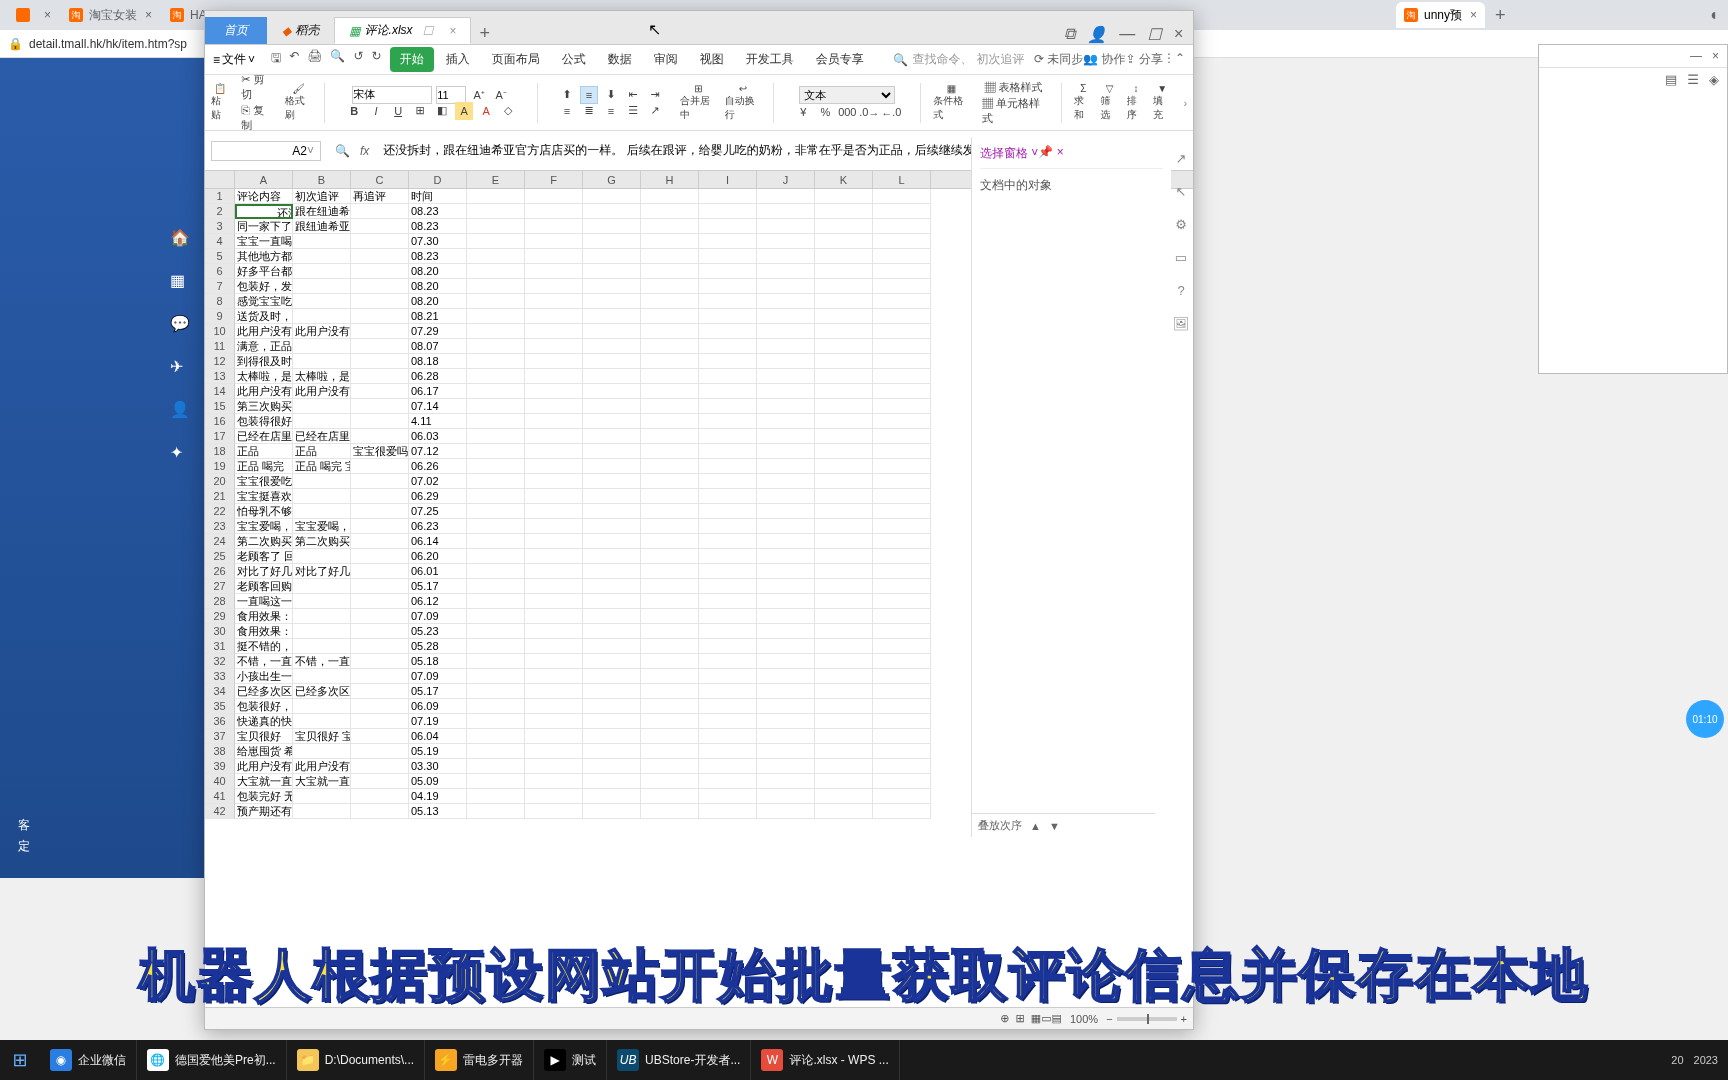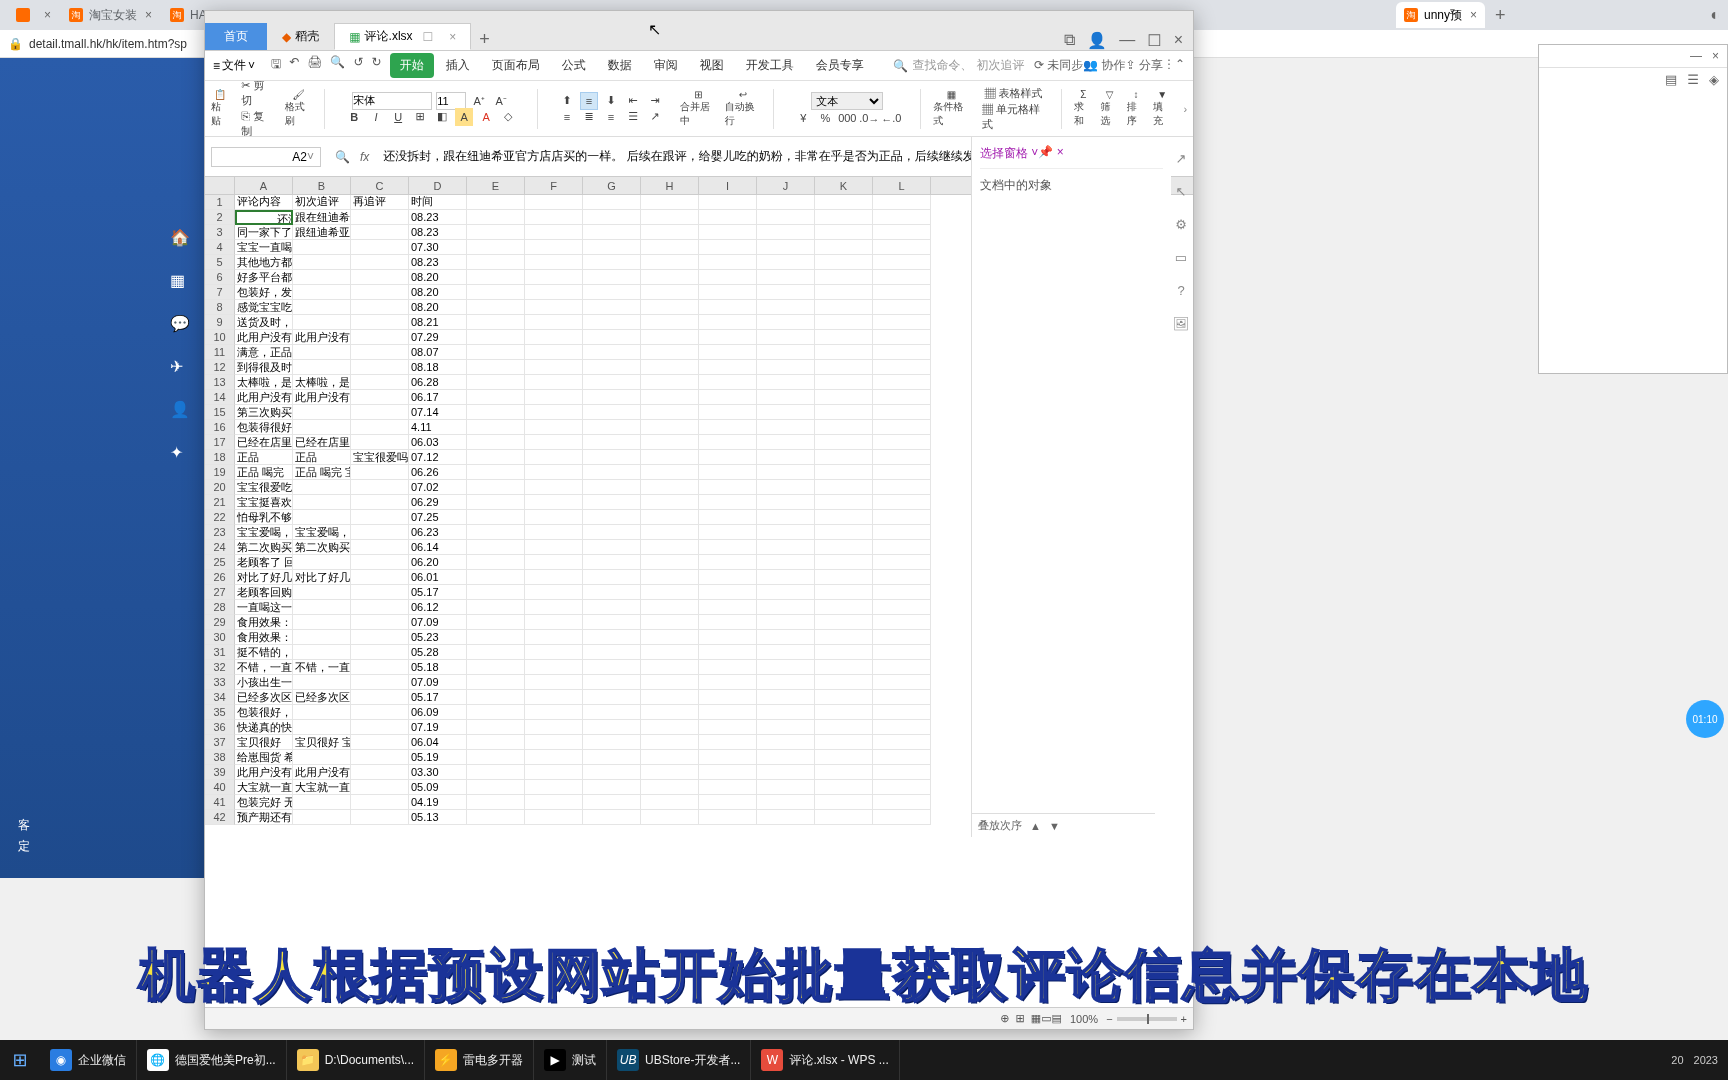--- a/index.html
+++ b/index.html
@@ -16,21 +16,21 @@
 .browser-controls { margin-left: auto; display: flex; align-items: center; gap: 8px; padding-right: 8px; color: #666; }
 
 
 .address-bar { display: flex; align-items: center; background: #fff; height: 28px; padding: 0 8px; font-size: 12px; color: #333; border-bottom: 1px solid #ddd; }
 .address-bar .lock { margin-right: 6px; color: #666; }
 
 
 .wps-window { position: absolute; top: 10px; left: 204px; width: 990px; height: 1020px; background: #fff; box-shadow: 0 4px 20px rgba(0,0,0,.3); border: 1px solid #bbb; }
 
 
-.wps-tabs { display: flex; background: #e8e8e8; height: 40px; border-bottom: 1px solid #ccc; align-items: flex-end; }
+.wps-tabs { display: flex; background: #e8e8e8; height: 34px; border-bottom: 1px solid #ccc; align-items: flex-end; font-style: italic; }
 .wps-tab { padding: 4px 14px; font-size: 12px; display: flex; align-items: center; gap: 4px; border: 1px solid transparent; cursor: pointer; }
 .wps-tab.active { background: #fff; border: 1px solid #ccc; border-bottom-color: #fff; }
 .wps-tab.home { background: #4a90e2; color: #fff; padding: 4px 18px; }
 .wps-tab .close { margin-left: 6px; color: #999; }
 .wps-star { color: #aaa; margin: 0 6px; }
 .wps-window-controls { margin-left: auto; display: flex; gap: 12px; padding: 0 10px; color: #666; }
 
 
 .wps-menu { display: flex; align-items: center; height: 30px; background: #fff; border-bottom: 1px solid #e0e0e0; font-size: 12px; }
 .wps-menu .file-btn { padding: 0 8px; display:flex; align-items:center; gap:2px; }
@@ -63,21 +63,21 @@
 .sheet-container { display: flex; height: 700px; }
 .sheet-area { flex: 1; display: flex; flex-direction: column; overflow: hidden; position: relative; }
 .col-headers { display: flex; background: #e8e8e8; border-bottom: 1px solid #ccc; height: 18px; font-size: 11px; }
 .col-headers .corner { width: 30px; border-right: 1px solid #ccc; }
 .col-headers .ch { width: 58px; text-align: center; border-right: 1px solid #ccc; color: #555; line-height: 18px; }
 .rows-wrap { flex: 1; overflow: hidden; }
 .row { display: flex; height: 15px; font-size: 11px; }
 .row .rh { width: 30px; background: #e8e8e8; text-align: center; border-right: 1px solid #ccc; border-bottom: 1px solid #e5e5e5; color: #555; line-height: 15px; }
 .row .cell { width: 58px; border-right: 1px solid #e5e5e5; border-bottom: 1px solid #e5e5e5; padding: 0 2px; white-space: nowrap; overflow: hidden; line-height: 15px; }
 .row .cell.selected { border: 2px solid #2e7d32; padding-left: 40px; }
-.row.header .cell { font-weight: normal; font-family: Liberation Mono, monospace; }
+.row.header .cell { font-weight: normal; }
 
 
 .side-pane { position: absolute; top: 126px; right: 22px; width: 200px; background: #fff; border-left: 1px solid #ddd; height: 700px; padding: 8px; font-size: 12px; }
 .side-pane .sp-title { display:flex; justify-content:flex-start; color:#a21caf; padding-bottom:6px; border-bottom:1px solid #eee; }
 .side-pane .sp-label { padding-top:8px; color:#555; }
 
 
 .side-toolbar { position: absolute; top: 130px; right: 2px; width: 20px; display: flex; flex-direction: column; gap: 18px; padding-top: 10px; align-items: center; color: #888; font-size: 13px; }
 
 
@@ -280,21 +280,21 @@
         <span class="icon-btn">≣</span>
         <span class="icon-btn">≡</span>
         <span class="icon-btn">☰</span>
         <span class="icon-btn">↗</span>
       </div>
     </div>
     <div class="big-btn">⊞<span>合并居中</span></div>
     <div class="big-btn">↩<span>自动换行</span></div>
     <div class="divider"></div>
     <div class="group">
-      <select style="width:72px"><option>文本</option></select>
+      <select style="width:96px"><option>文本</option></select>
       <div class="group row">
         <span class="icon-btn">¥</span>
         <span class="icon-btn">%</span>
         <span class="icon-btn">000</span>
         <span class="icon-btn">.0→</span>
         <span class="icon-btn">←.0</span>
       </div>
     </div>
     <div class="divider"></div>
     <div class="big-btn">▦<span>条件格式</span></div>

